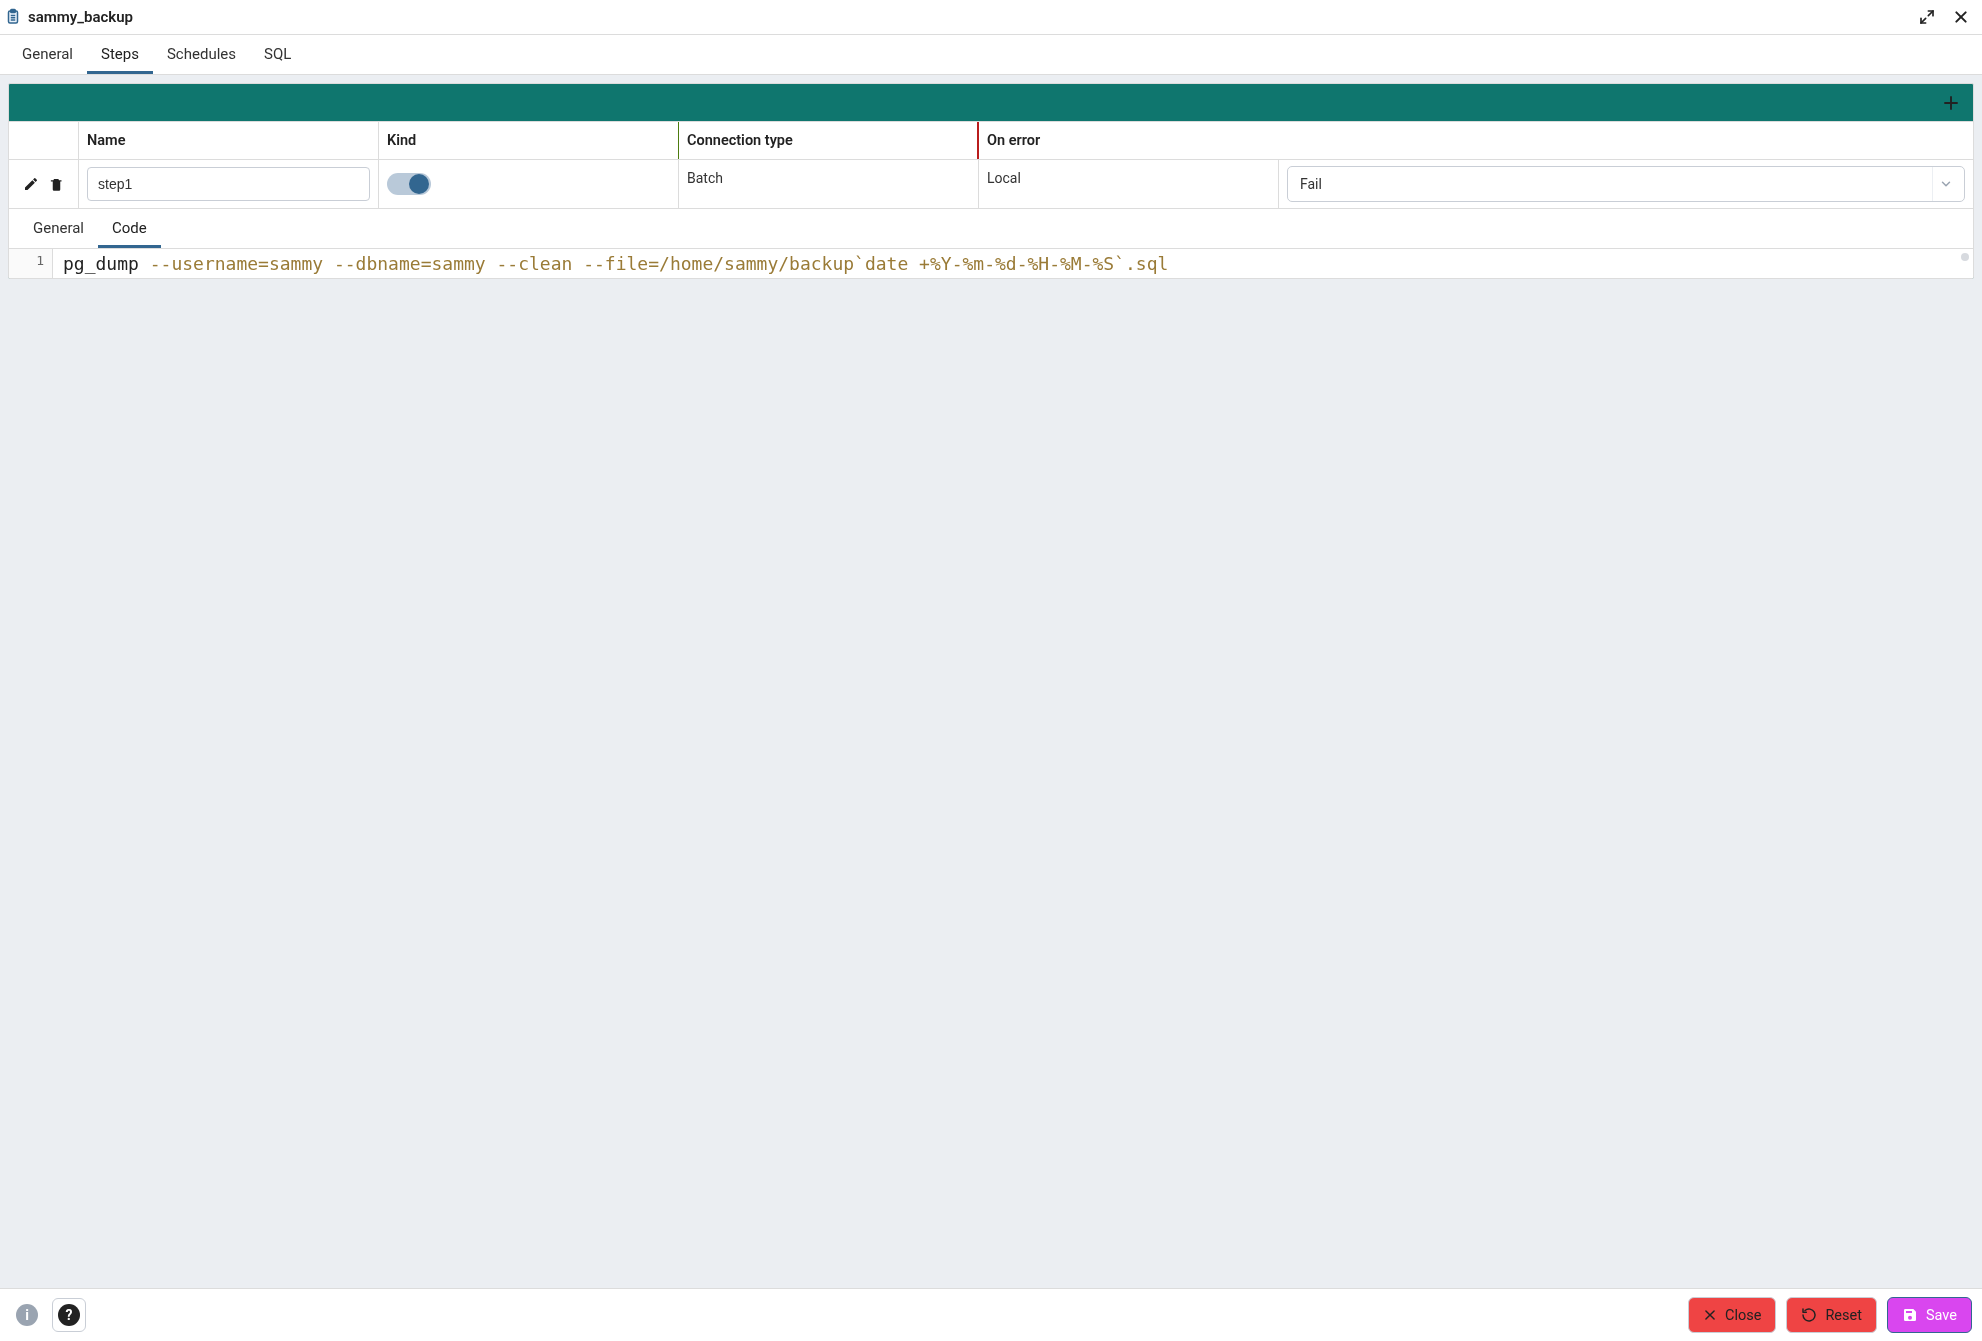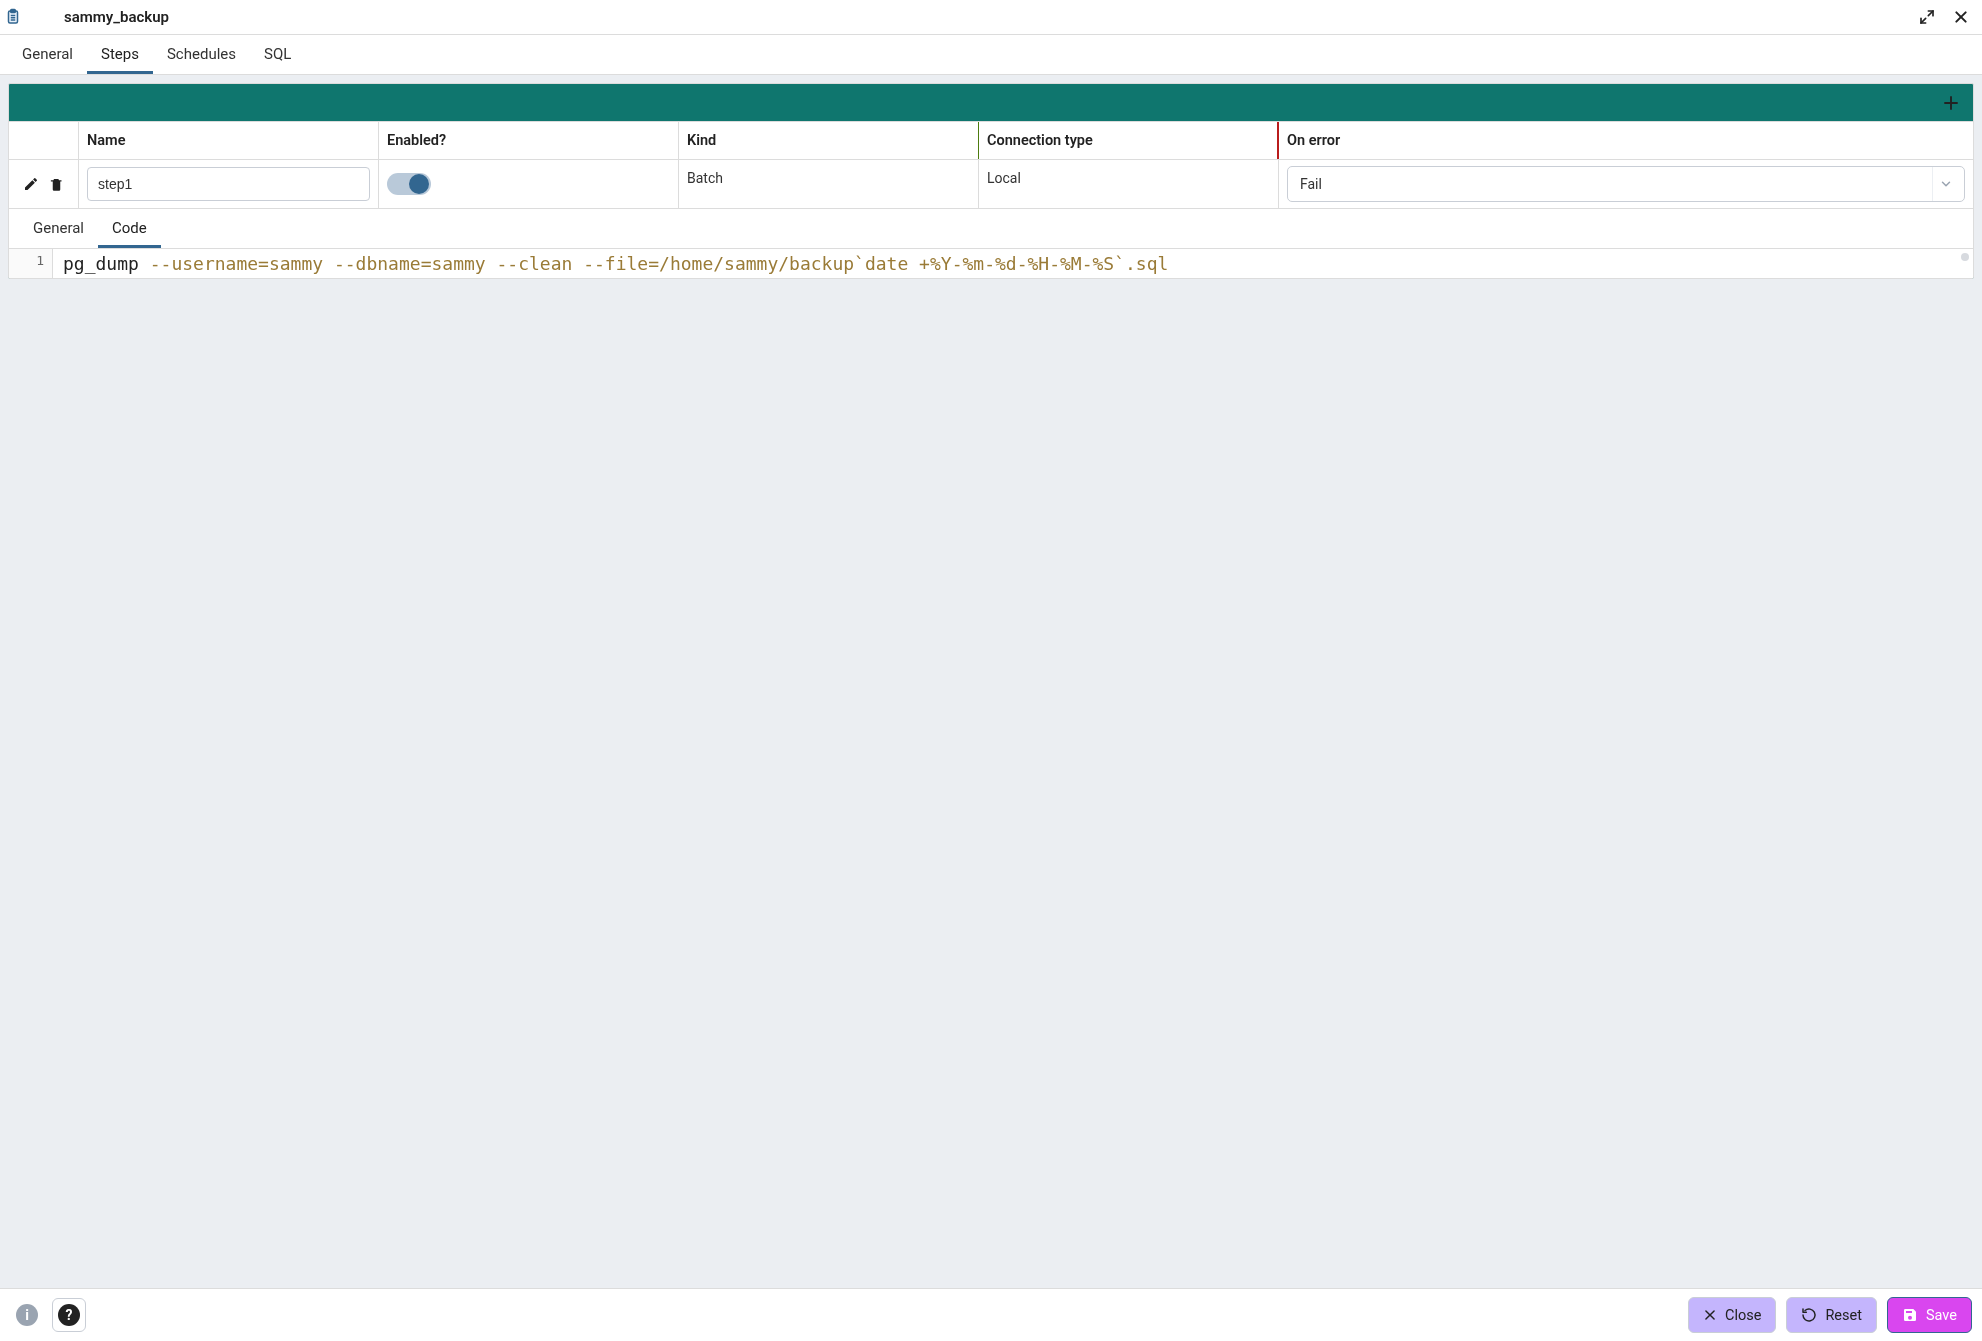--- a/index.html
+++ b/index.html
@@ -27,21 +27,20 @@
   }
   .titlebar-left {
     display: flex;
     align-items: center;
     gap: 6px;
   }
   .titlebar-title {
     font-weight: 600;
     font-size: 15px;
     color: #222;
-    margin-left: 36px;
   }
   .titlebar-icon svg {
     display: block;
   }
   .titlebar-right {
     display: flex;
     align-items: center;
     gap: 12px;
   }
   .titlebar-btn {
@@ -304,21 +303,21 @@
     font-weight:700;
   }
   .footer-right {
     display: flex;
     gap: 10px;
   }
   .btn {
     height: 36px;
     border: 1px solid #c9ced6;
     border-radius: 6px;
-    background: #c4b5fd;
+    background: #ef4444;
     padding: 0 14px;
     display: inline-flex;
     align-items: center;
     gap: 8px;
     font-size: 14.5px;
     color: #222;
     cursor: pointer;
   }
   .btn.primary {
     background: #d946ef;
@@ -378,21 +377,20 @@
           <svg width="18" height="18" viewBox="0 0 24 24" fill="none" stroke="#222" stroke-width="2.5" stroke-linecap="round">
             <line x1="12" y1="4" x2="12" y2="20"></line>
             <line x1="4" y1="12" x2="20" y2="12"></line>
           </svg>
         </span>
       </div>
 
       <div class="grid-header">
         <div class="col-actions"></div>
         <div class="col-name">Name</div>
-        <div class="col-enabled">Enabled?</div>
         <div class="col-kind">Kind</div>
         <div class="col-conn">Connection type</div>
         <div class="col-error">On error</div>
       </div>
 
       <div class="grid-row">
         <div class="col-actions">
           <span class="row-icon">
             <svg width="16" height="16" viewBox="0 0 24 24" fill="#222">
               <path d="M3 17.25V21h3.75L17.81 9.94l-3.75-3.75L3 17.25zM20.71 7.04a1 1 0 0 0 0-1.41l-2.34-2.34a1 1 0 0 0-1.41 0l-1.83 1.83 3.75 3.75 1.83-1.83z"></path>

